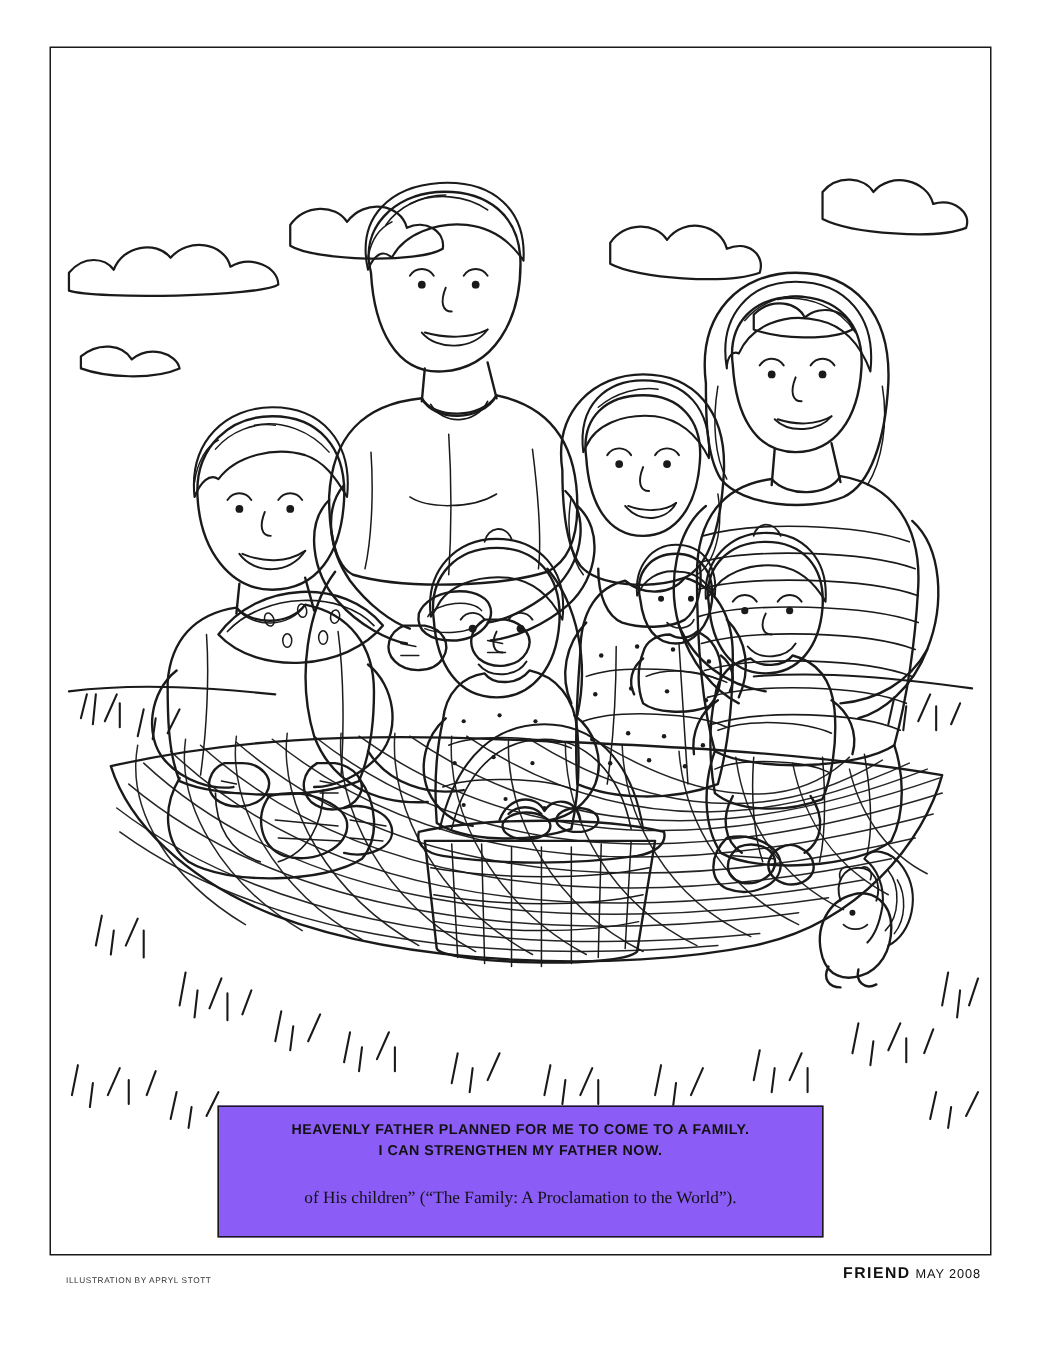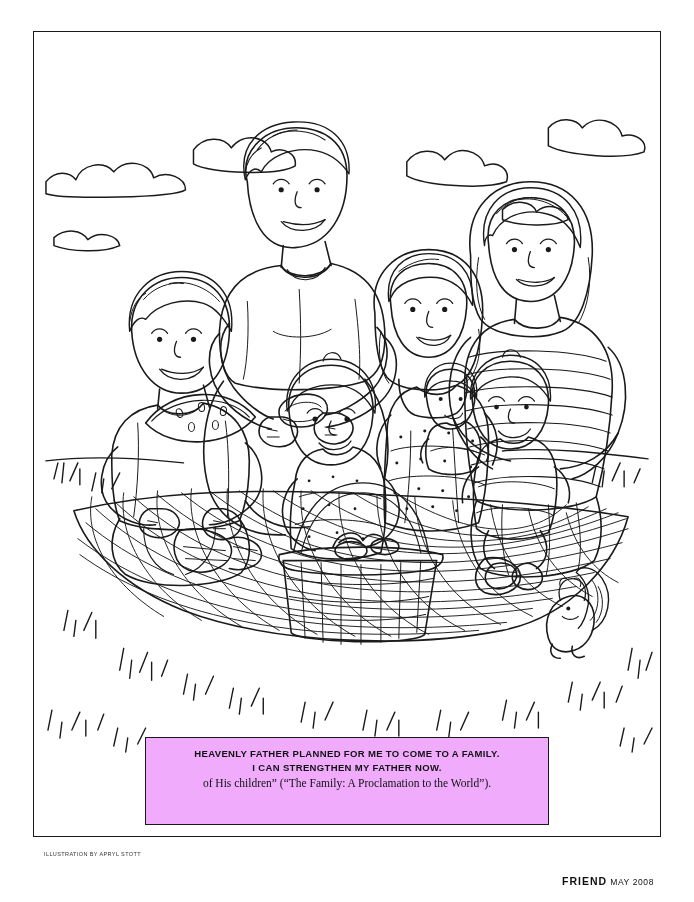--- a/index.html
+++ b/index.html
@@ -43,21 +43,21 @@
   }
   
   .caption-box {
     position: absolute;
     left: 145px;
     top: 737px;
     width: 404px;
     height: 88px;
     border: 1px solid #1a1a1a;
     box-sizing: border-box;
-    background: #f0abfc;
+    background: #8b5cf6;
     padding: 9px 10px 0 10px;
     text-align: center;
   }
   .caption-line {
     font-size: 9.5px;
     font-weight: bold;
     letter-spacing: 0.35px;
     line-height: 14px;
     color: #111111;
   }
@@ -77,21 +77,20 @@
     letter-spacing: 0.4px;
     color: #333333;
   }
   .credit-right {
     position: absolute;
     right: 40px;
     top: 843px;
     font-size: 9px;
     letter-spacing: 0.6px;
     color: #111111;
-    margin-top: 32px;
   }
   .credit-right .brand {
     font-weight: bold;
     font-size: 10.5px;
     letter-spacing: 1px;
   }
   .credit-right .issue {
     font-size: 8.5px;
     letter-spacing: 0.6px;
   }
@@ -563,21 +562,21 @@
           <path d="M520 614 C516 622 520 628 528 628 M540 616 C538 624 544 630 552 626"></path>
         </g>
 
       </svg>
     </div>
   </div>
 
   <div class="caption-box">
     <div class="caption-line">HEAVENLY FATHER PLANNED FOR ME TO COME TO A FAMILY.</div>
     <div class="caption-line">I CAN STRENGTHEN MY FATHER NOW.</div>
-    <div class="caption-quote" style="margin-top:0">of His children” (“The Family: A Proclamation to the World”).</div>
+    <div class="caption-quote" style="margin-top:16px">of His children” (“The Family: A Proclamation to the World”).</div>
   </div>
 
   <div class="credit-left">ILLUSTRATION BY APRYL STOTT</div>
 
   <div class="credit-right">
     <span class="brand">FRIEND</span>
     <span class="issue">MAY 2008</span>
   </div>
 
 </div>

